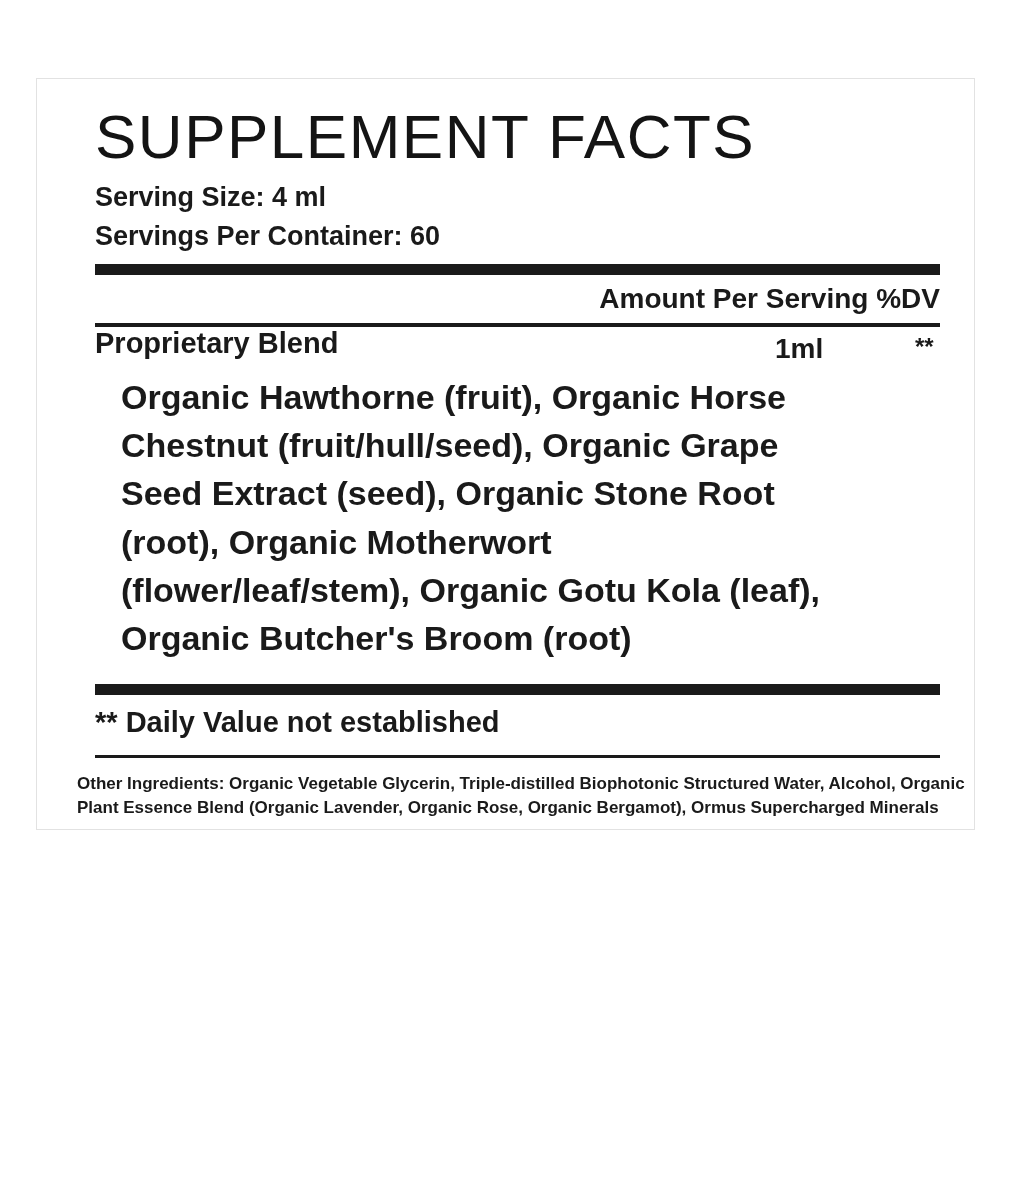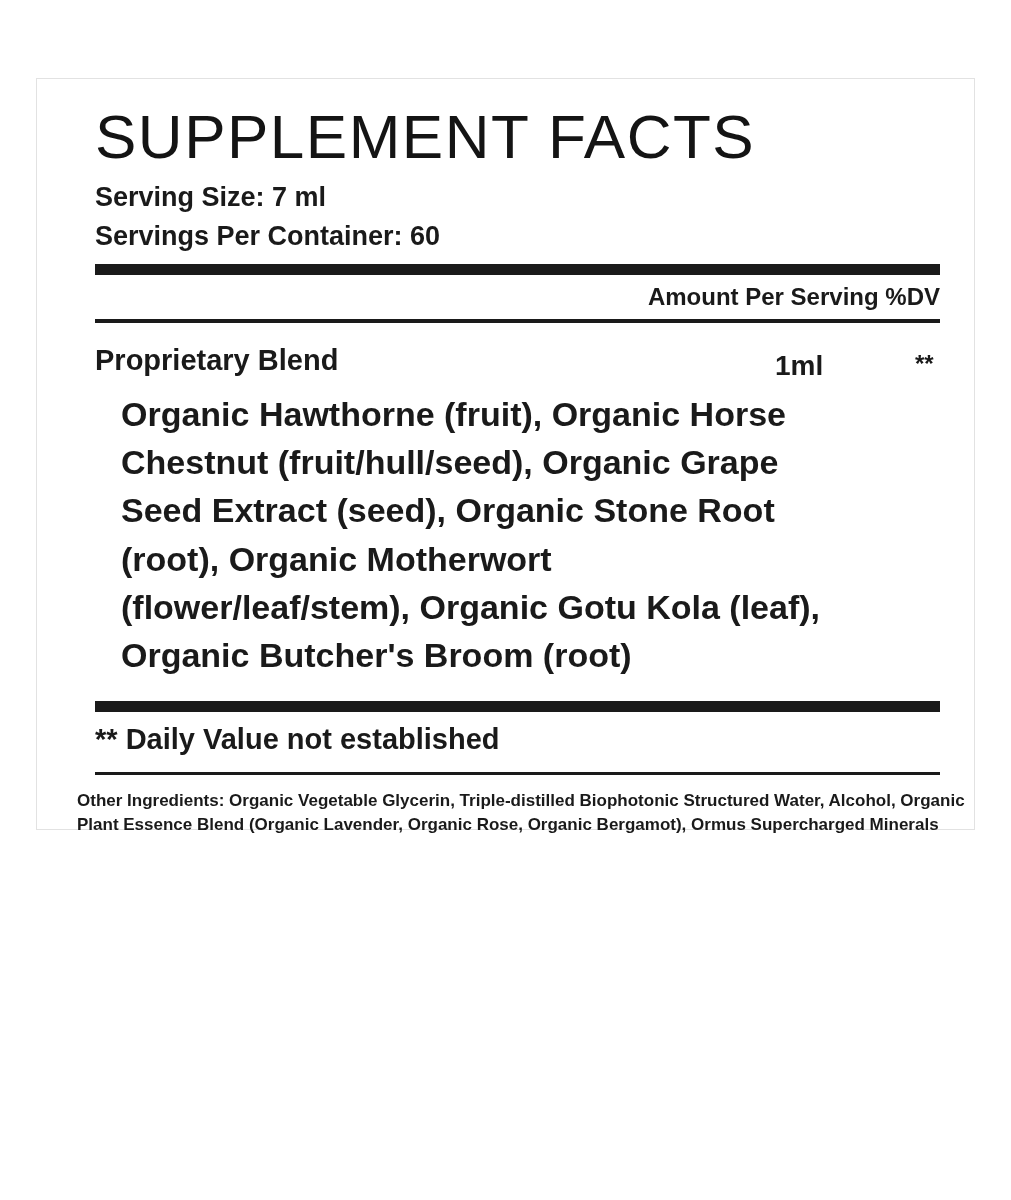--- a/index.html
+++ b/index.html
@@ -67,31 +67,31 @@
   .rule-hair {
     height: 3px;
     background: #1a1a1a;
     margin: 0;
     width: 845px;
   }
 
   .amount-row {
     width: 845px;
     text-align: right;
-    font-size: 24px;
+    font-size: 28px;
     font-weight: bold;
     padding: 8px 0 8px 0;
     white-space: nowrap;
   }
 
   .blend-row {
     width: 845px;
     position: relative;
     height: 46px;
-    margin-top: 21px;
+    margin-top: 0;
   }
   .blend-name {
     position: absolute;
     left: 0;
     top: 0;
     font-size: 29px;
     font-weight: bold;
     white-space: nowrap;
   }
   .blend-amount {
@@ -140,21 +140,21 @@
   }
 </style>
 </head>
 <body>
 
 <div class="panel">
   <div class="inner">
 
     <div class="sf-title">SUPPLEMENT FACTS</div>
 
-    <div class="serving-line">Serving Size: 7 ml</div>
+    <div class="serving-line">Serving Size: 4 ml</div>
 
     <div class="serving-line">Servings Per Container: 60</div>
 
     <div class="rule-thick"></div>
 
     <div class="amount-row">Amount Per Serving %DV</div>
 
     <div class="rule-thin"></div>
 
     <div class="blend-row">

